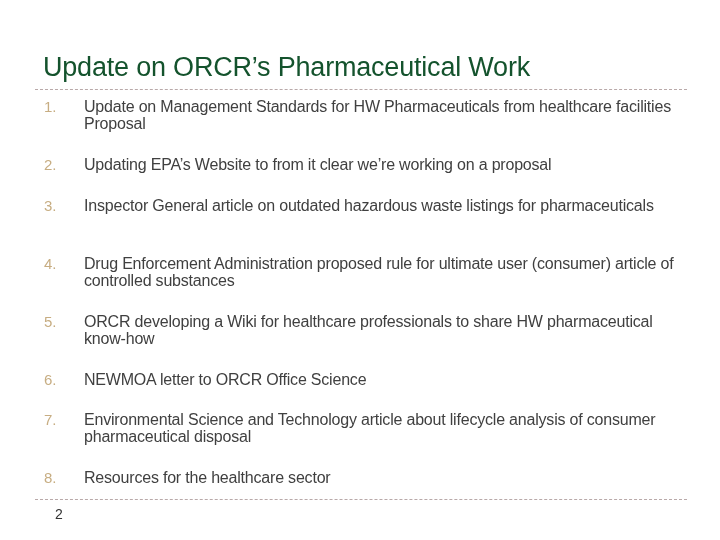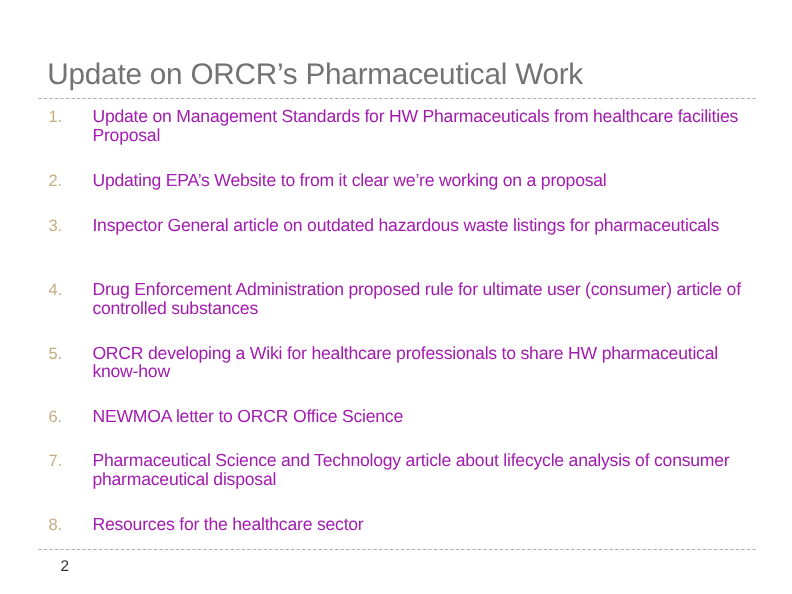--- a/index.html
+++ b/index.html
@@ -12,21 +12,21 @@
       height: 540px;
       position: relative;
       overflow: hidden;
       font-family: "Liberation Sans", sans-serif;
     }
     .slide-title {
       position: absolute;
       left: 43px;
       top: 52px;
       font-size: 27px;
-      color: #737373;
+      color: #14532d;
       letter-spacing: -0.2px;
       white-space: nowrap;
     }
     .dash-line {
       position: absolute;
       left: 35px;
       width: 652px;
       height: 0;
       border-top: 1px dashed #b9a9a9;
     }
@@ -44,21 +44,21 @@
       font-size: 15px;
       color: #c7ad82;
     }
     .item-text {
       position: absolute;
       left: 84px;
       top: 0;
       width: 600px;
       font-size: 16px;
       line-height: 17px;
-      color: #a21caf;
+      color: #404040;
       letter-spacing: -0.2px;
     }
     .page-number {
       position: absolute;
       left: 55px;
       top: 506px;
       font-size: 14px;
       color: #333333;
     }
   </style>
@@ -89,21 +89,21 @@
     <div class="item" style="top:313px;">
       <span class="item-num">5.</span>
       <span class="item-text">ORCR developing a Wiki for healthcare professionals to share HW pharmaceutical know-how</span>
     </div>
     <div class="item" style="top:371px;">
       <span class="item-num">6.</span>
       <span class="item-text">NEWMOA letter to ORCR Office Science</span>
     </div>
     <div class="item" style="top:411px;">
       <span class="item-num">7.</span>
-      <span class="item-text">Pharmaceutical Science and Technology article about lifecycle analysis of consumer pharmaceutical disposal</span>
+      <span class="item-text">Environmental Science and Technology article about lifecycle analysis of consumer pharmaceutical disposal</span>
     </div>
     <div class="item" style="top:469px;">
       <span class="item-num">8.</span>
       <span class="item-text">Resources for the healthcare sector</span>
     </div>
   </div>
 
   <div class="dash-line dash-bottom"></div>
   <div class="page-number">2</div>
 </div>

